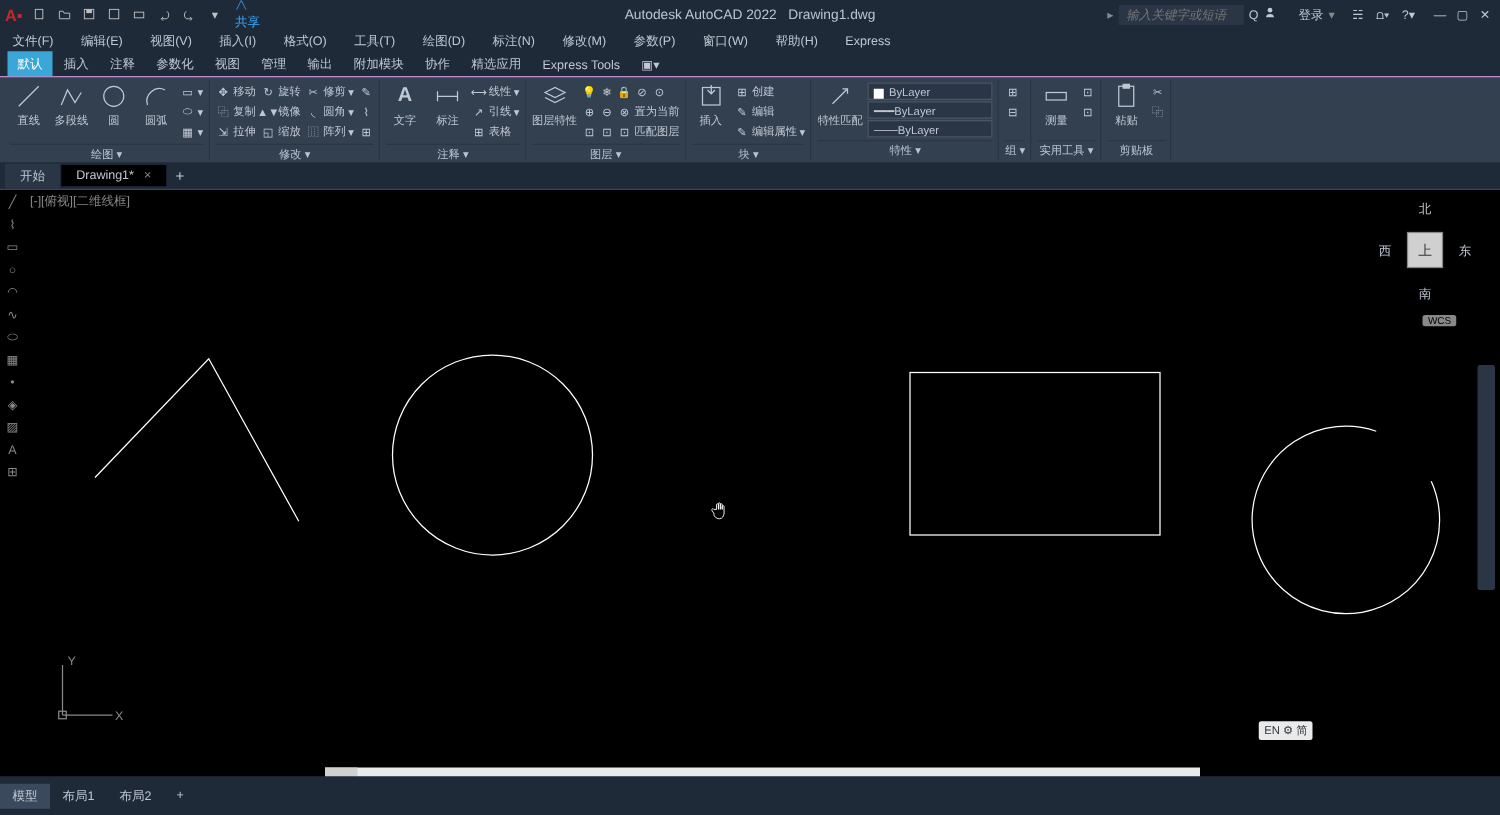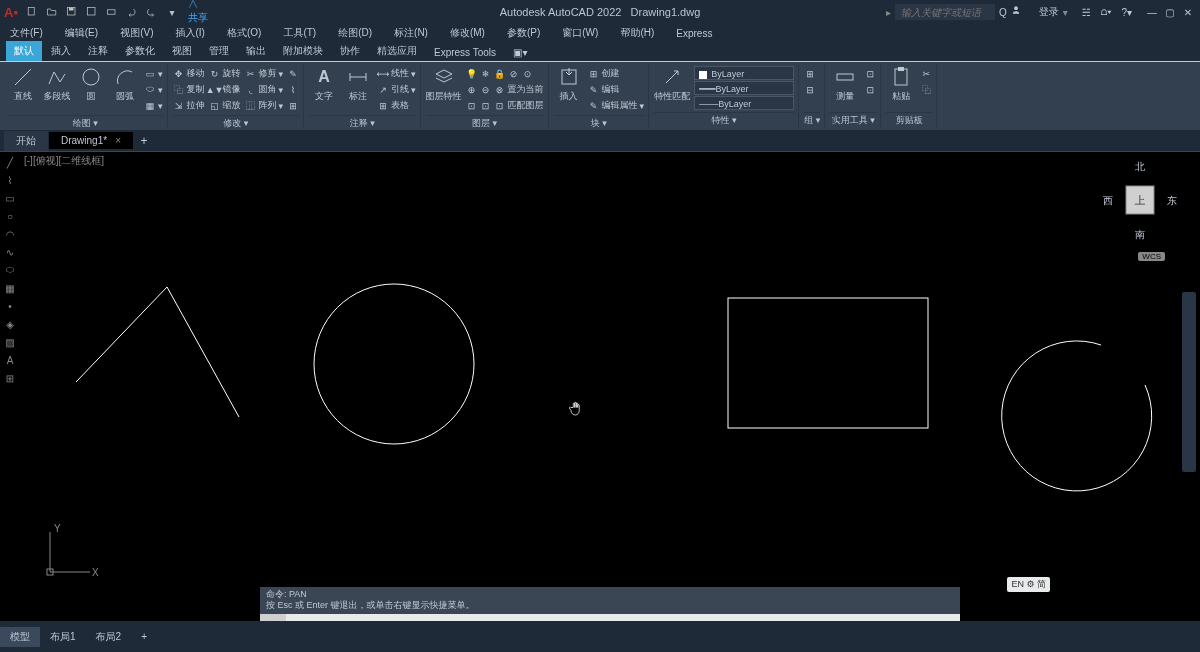--- a/index.html
+++ b/index.html
@@ -505,24 +505,20 @@
       <rect x="7" y="47" width="6" height="6" fill="none" stroke="#888"></rect>
       <text x="14" y="10" fill="#888" font-size="10">Y</text>
       <text x="52" y="54" fill="#888" font-size="10">X</text>
     </svg>
   </div>
 
   <div class="ime-badge">EN ⚙ 简</div>
 </div>
 
 <div class="cmd-area">
-  <div class="cmd-history">
-    <div>命令: PAN</div>
-    <div>按 Esc 或 Enter 键退出，或单击右键显示快捷菜单。</div>
-  </div>
   <div class="cmd-input-row">
     <div class="cmd-x">× ⌄</div>
     <div class="cmd-prompt">›_</div>
     <div style="width:14px;text-align:center;color:#666">▴</div>
   </div>
 </div>
 
 <div class="status-bar">
   <div class="layout-tab active">模型</div>
   <div class="layout-tab">布局1</div>

